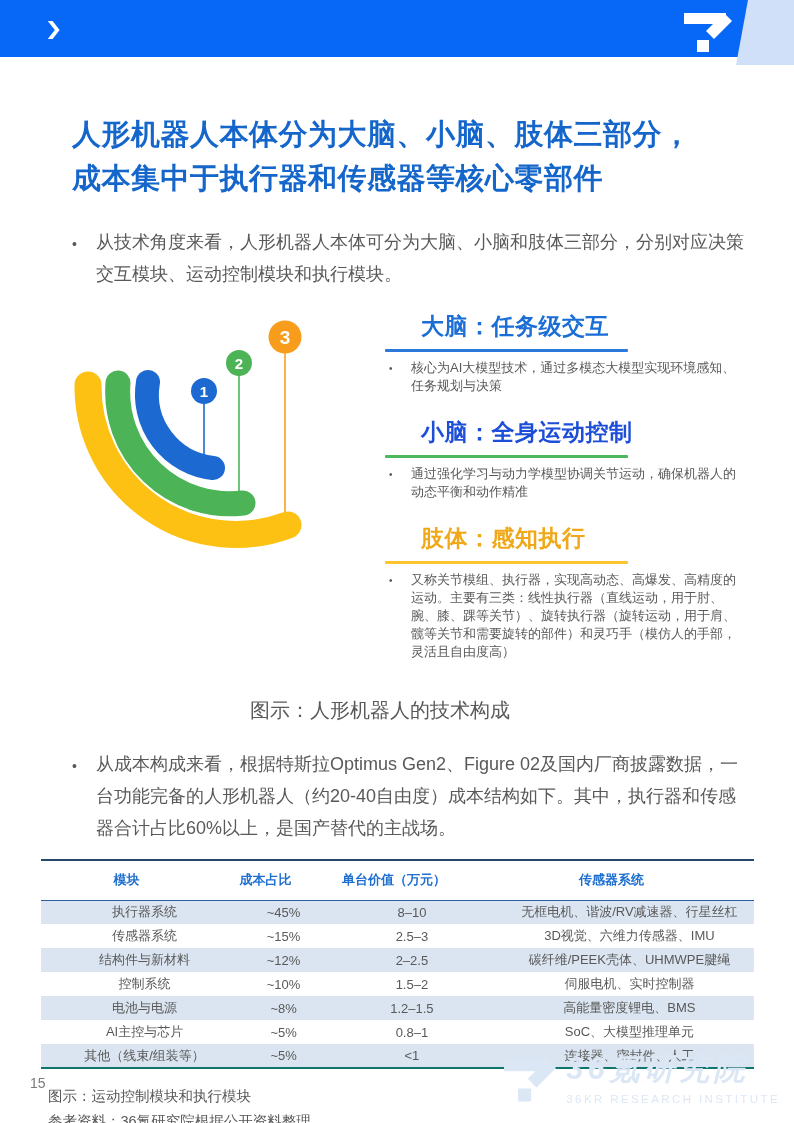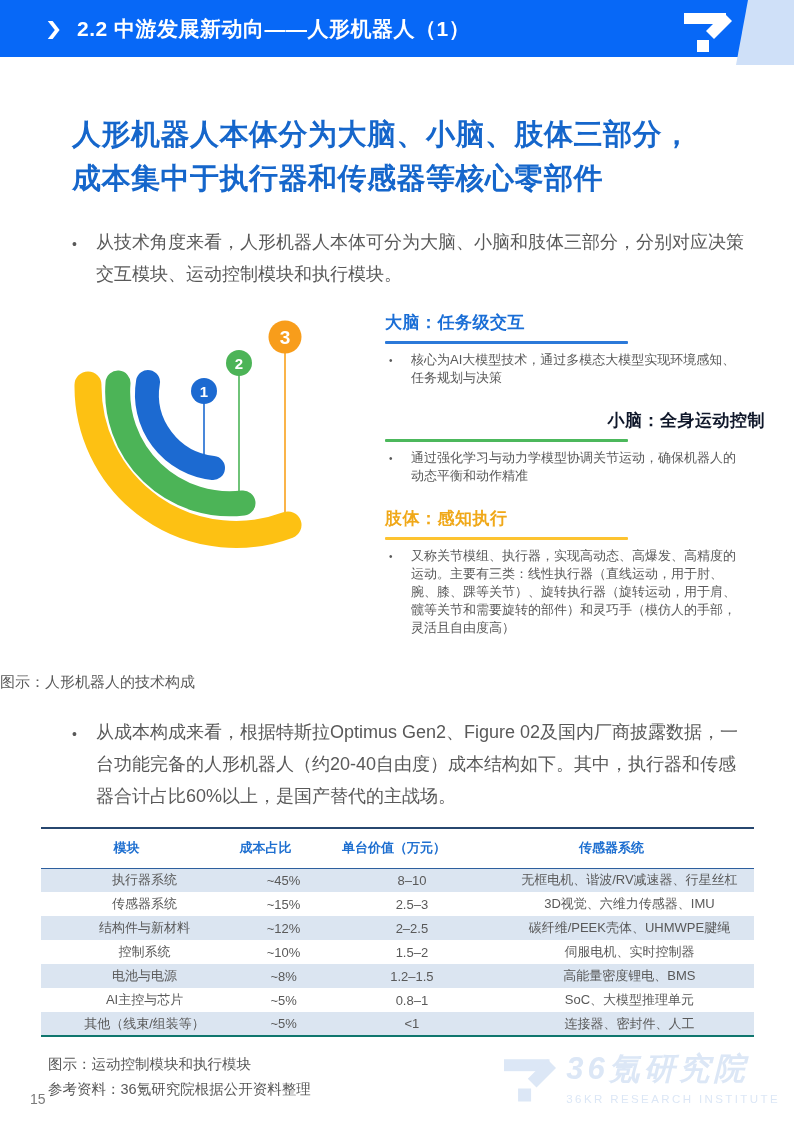--- a/index.html
+++ b/index.html
@@ -59,40 +59,40 @@
     font-size: 18px;
     line-height: 32px;
   }
   .bullet .dot { flex: none; width: 24px; color: #595959; font-size: 14px; padding-top: 2px; }
 
   
   .figure-row { display: flex; margin: 25px 0 0 70px; }
   .arcs-box { flex: none; width: 305px; }
   .fig-col { margin-left: 10px; width: 380px; margin-top: -4px; }
   .fig-sec { margin-bottom: 22px; }
-  .fig-sec h3 { font-size: 17px; font-weight: bold; letter-spacing: .5px; }
+  .fig-sec h3 { font-size: 23px; font-weight: bold; letter-spacing: .5px; margin-left: 36px; }
   .fig-sec .rule { height: 3px; width: 243px; margin-top: 7px; border-radius: 1px; }
   .fig-bullet {
     display: flex;
     margin-top: 7px;
     color: #595959;
     font-size: 13px;
     line-height: 18px;
     width: 352px;
   }
   .fig-bullet .dot { flex: none; width: 26px; padding-left: 4px; font-size: 10px; padding-top: 1px; }
   .sec-0 h3 { color: #1a6ed6; }  .sec-0 .rule { background: #2b79d9; }
-  .sec-1 h3 { color: #0f172a; text-align: right; }  .sec-1 .rule { background: #4cb85c; }
+  .sec-1 h3 { color: #1d4ed8; }  .sec-1 .rule { background: #4cb85c; }
   .sec-2 h3 { color: #f0a818; }  .sec-2 .rule { background: #fdc330; }
 
   .fig-caption {
     margin-top: 14px;
-    text-align: left;
+    text-align: center;
     color: #595959;
-    font-size: 15px;
+    font-size: 20px;
     width: 760px;
   }
 
   
   .cost-table {
     width: 713px;
     margin: 15px 0 0 41px;
     border-collapse: collapse;
     table-layout: fixed;
     text-align: center;
@@ -113,41 +113,40 @@
   .table-captions {
     margin: 15px 0 0 48px;
     color: #595959;
     font-size: 14.5px;
     line-height: 25px;
   }
 
   
   .page-num {
     position: absolute;
-    left: 30px; bottom: 16px;
+    left: 30px; bottom: 32px;
     color: #7a7a7a;
     font-size: 14px;
   }
   .watermark {
     position: absolute;
     right: 14px; bottom: 18px;
     display: flex;
     align-items: flex-end;
     color: #dce7f6;
   }
   .wm-text { margin-left: 10px; }
   .wm-cn { font-size: 31px; font-weight: bold; letter-spacing: 4px; font-style: italic; }
   .wm-en { font-size: 11.5px; letter-spacing: 2.4px; margin-top: 3px; color: #dce7f6; }
 </style>
 </head>
 <body>
 
 <div class="topbar">
   <span class="chevron">❯</span>
-  <span class="topbar-title">2.2 中游发展新动向——人形机器人（1）</span>
 </div>
 <svg class="corner-logo" viewBox="0 0 120 70">
   <polygon points="74,0 120,0 120,65 62,65" fill="#cfe0f8"></polygon>
   <g fill="#ffffff" transform="translate(10,13)">
     <rect x="0" y="0" width="42" height="11"></rect>
     <polygon points="40,0 48,8 30,26 22,18"></polygon>
     <rect x="13" y="27" width="12" height="12"></rect>
   </g>
 </svg>
 

